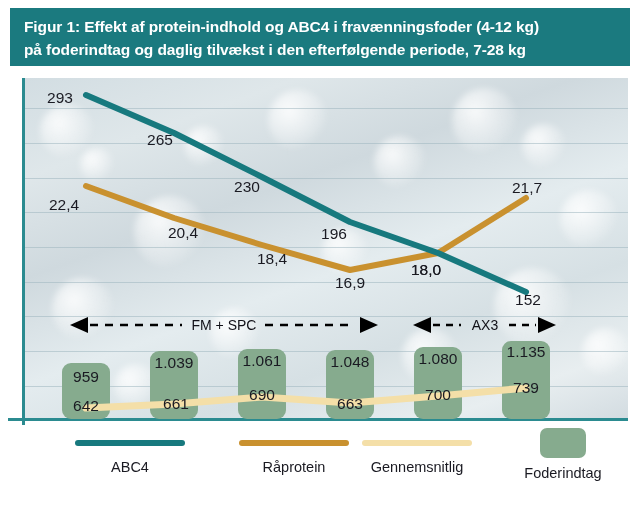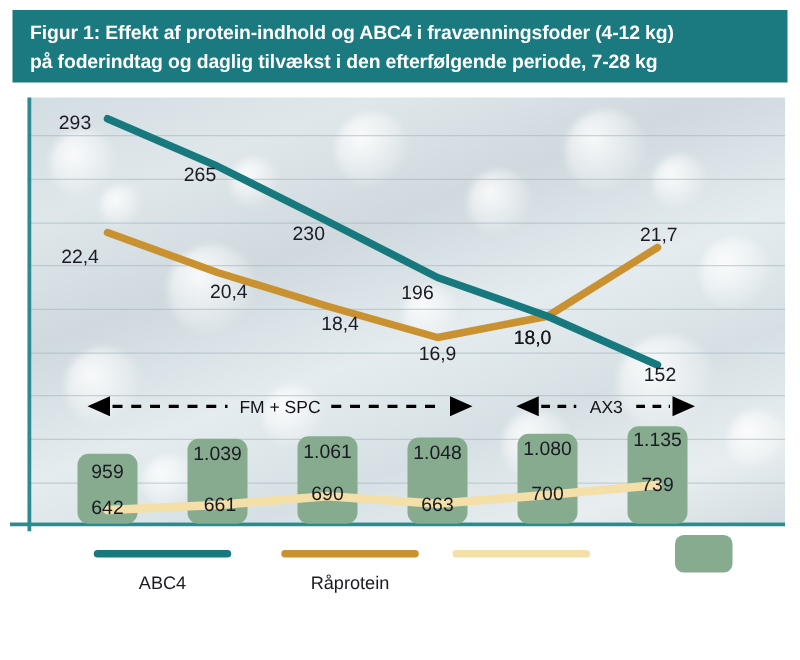--- a/index.html
+++ b/index.html
@@ -255,27 +255,29 @@
     </g>
   </svg>
 
   <div class="legend">
 
     <div class="legend-item" style="left:38px; top:12px; width:140px;">
       <div class="legend-swatch-line" style="width:110px; background:#17797e;"></div>
       <div class="legend-label">ABC4</div>
     </div>
 
-    <div class="legend-item" style="left:188px; top:12px; width:140px;">
+    <div class="legend-item" style="left:202px; top:12px; width:140px;">
       <div class="legend-swatch-line" style="width:110px; background:#c9912f;"></div>
       <div class="legend-label">Råprotein</div>
     </div>
 
     <div class="legend-item" style="left:330px; top:12px; width:130px;">
       <div class="legend-swatch-line" style="width:110px; background:#f4dfa8;"></div>
+      <div class="legend-label">Gennemsnitlig</div>
     </div>
 
     <div class="legend-item" style="left:476px; top:0px; width:130px;">
       <div class="legend-swatch-box" style="background:#86ab8e;"></div>
+      <div class="legend-label">Foderindtag</div>
     </div>
 
   </div>
 </div>
 
 </body></html>

